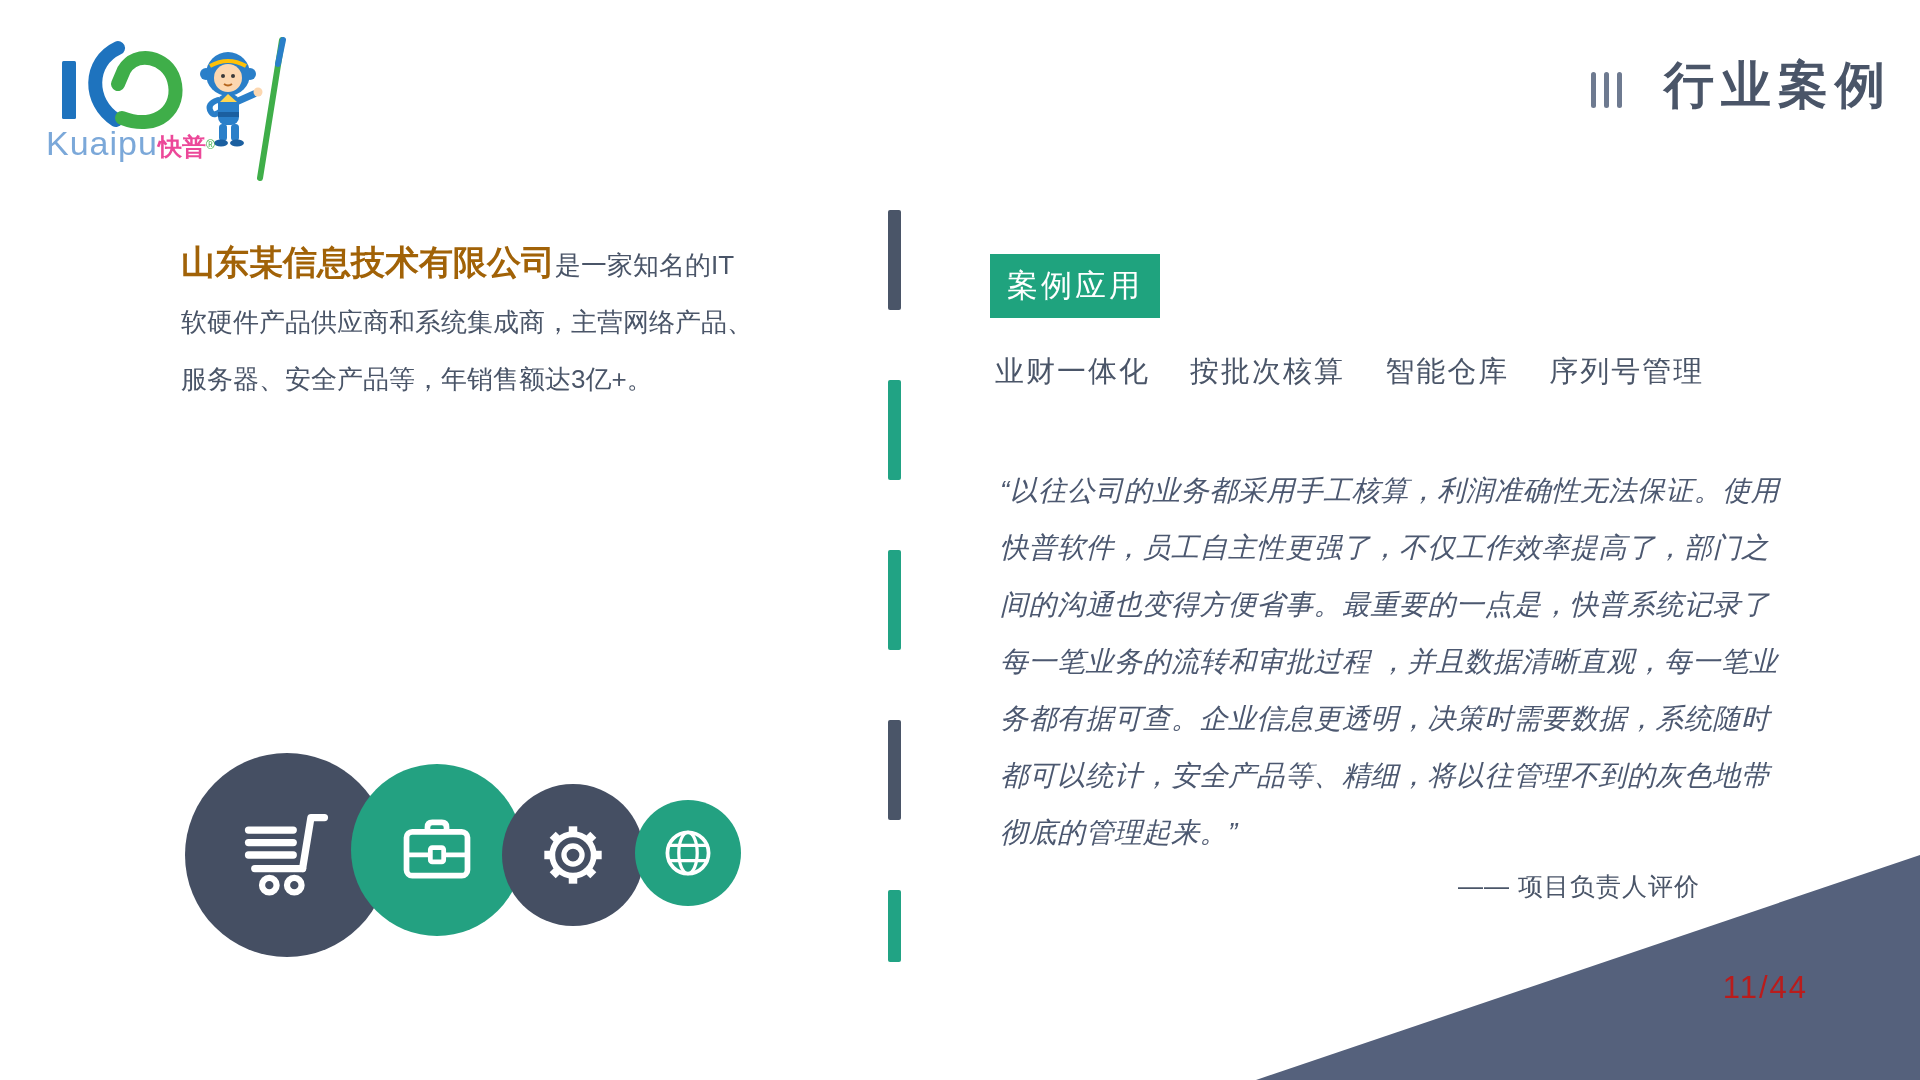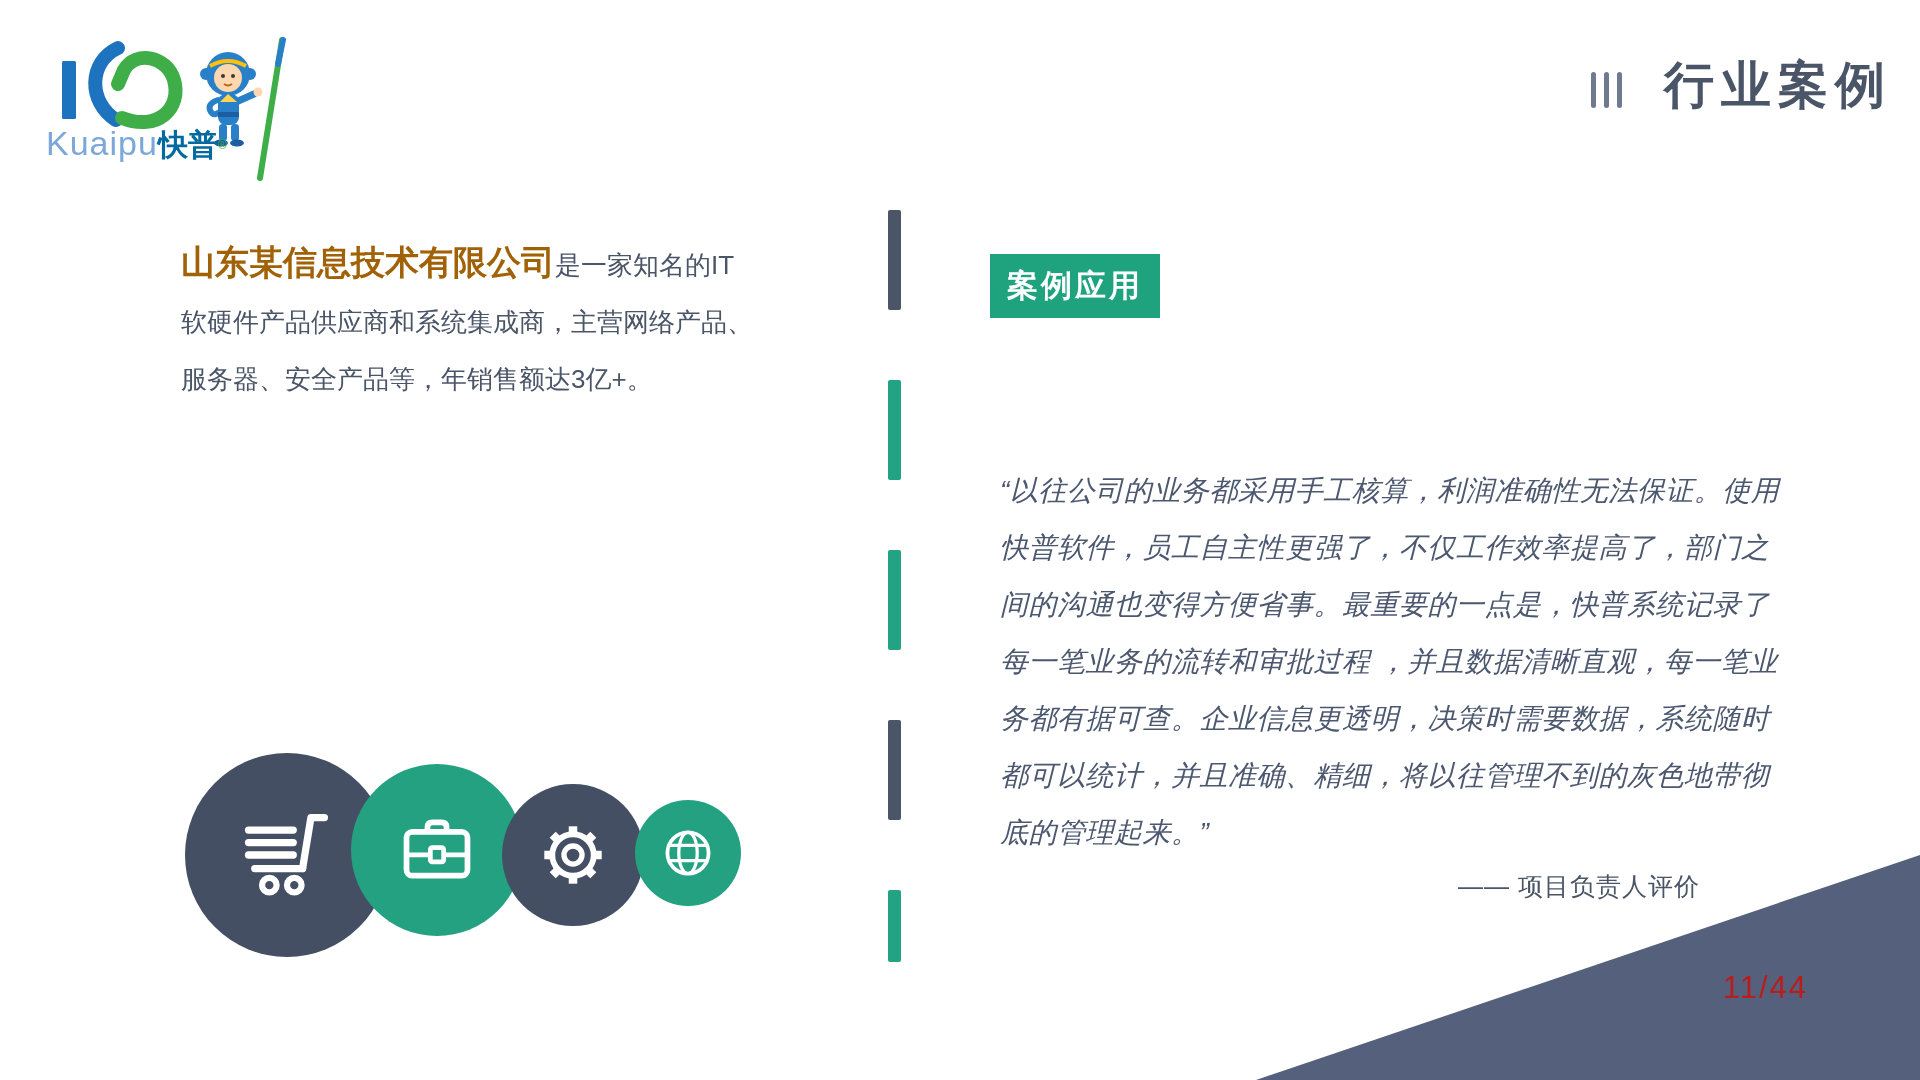--- a/index.html
+++ b/index.html
@@ -10,21 +10,21 @@
     overflow:hidden;
     font-family:"Liberation Sans", sans-serif;
     color:#4a5568;
   }
   
   .logo-wrap{position:absolute;left:52px;top:36px;width:260px;height:150px;}
   .logo-mark{position:absolute;left:0;top:0;}
   .mascot{position:absolute;left:128px;top:0;}
   .logo-text{position:absolute;left:-6px;top:88px;white-space:nowrap;}
   .logo-latin{font-size:34px;color:#7ba8d9;letter-spacing:1px;}
-  .logo-cn{font-size:30px;font-weight:700;color:#0369a1;}
+  .logo-cn{font-size:24px;font-weight:700;color:#ec4899;}
   .logo-reg{font-size:12px;color:#3fae49;vertical-align:super;}
   .page-title-wrap{position:absolute;right:28px;top:52px;display:flex;align-items:center;margin-left:32px;}
   .title-bars{display:flex;gap:8px;margin-right:42px;margin-top:8px;}
   .title-bars i{display:block;width:5px;height:36px;border-radius:3px;background:#6e7a90;}
   .page-title{font-size:50px;font-weight:700;color:#4a5568;letter-spacing:7px;}
   
   .left-text{position:absolute;left:181px;top:234px;width:578px;font-size:26px;line-height:57px;color:#4a5568;}
   .company-bold{font-size:34px;font-weight:700;color:#a16207;}
   .pain{margin-top:63px;}
   .bubbles{position:absolute;left:0;top:0;}
@@ -32,21 +32,21 @@
   .bubble.dark{background:#454f63;}
   .bubble.green{background:#23a181;}
   
   .divider-seg{position:absolute;left:888px;width:13px;border-radius:2px;}
   .seg-dark{background:#4a5568;}
   .seg-green{background:#21a384;}
   
   .badge{
     position:absolute;left:990px;top:254px;
     background:#1fa37e;color:#ffffff;
-    font-size:31px;font-weight:700;letter-spacing:3px;
+    font-size:31px;font-weight:400;letter-spacing:3px;
     padding:11px 17px;
   }
   .tags{position:absolute;left:995px;top:352px;font-size:29px;letter-spacing:2px;color:#4a5568;white-space:nowrap;}
   .tags span{margin-right:30px;}
   .quote{
     position:absolute;left:1000px;top:462px;width:792px;
     font-size:28px;line-height:57px;font-style:italic;color:#4c5870;
     letter-spacing:0.5px;
   }
   .attribution{
@@ -168,21 +168,27 @@
   </div>
 
   <div class="divider-seg seg-dark" style="top:210px;height:100px;"></div>
   <div class="divider-seg seg-green" style="top:380px;height:100px;"></div>
   <div class="divider-seg seg-green" style="top:550px;height:100px;"></div>
   <div class="divider-seg seg-dark" style="top:720px;height:100px;"></div>
   <div class="divider-seg seg-green" style="top:890px;height:72px;"></div>
 
   <div class="badge">案例应用</div>
 
+  <div class="tags">
+    <span>业财一体化</span>
+    <span>按批次核算</span>
+    <span>智能仓库</span>
+    <span>序列号管理</span>
+  </div>
 
-  <div class="quote">“以往公司的业务都采用手工核算，利润准确性无法保证。使用快普软件，员工自主性更强了，不仅工作效率提高了，部门之间的沟通也变得方便省事。最重要的一点是，快普系统记录了每一笔业务的流转和审批过程 ，并且数据清晰直观，每一笔业务都有据可查。企业信息更透明，决策时需要数据，系统随时都可以统计，并且准确、精细，将以往管理不到的灰色地带彻底的管理起来。”</div>
+  <div class="quote">“以往公司的业务都采用手工核算，利润准确性无法保证。使用快普软件，员工自主性更强了，不仅工作效率提高了，部门之间的沟通也变得方便省事。最重要的一点是，快普系统记录了每一笔业务的流转和审批过程 ，并且数据清晰直观，每一笔业务都有据可查。企业信息更透明，决策时需要数据，系统随时都可以统计，安全产品等、精细，将以往管理不到的灰色地带彻底的管理起来。”</div>
 
   <div class="attribution">—— 项目负责人评价</div>
 
   <div class="corner-triangle"></div>
   <div class="page-number">11/44</div>
 
 </div>
 
 </body></html>

